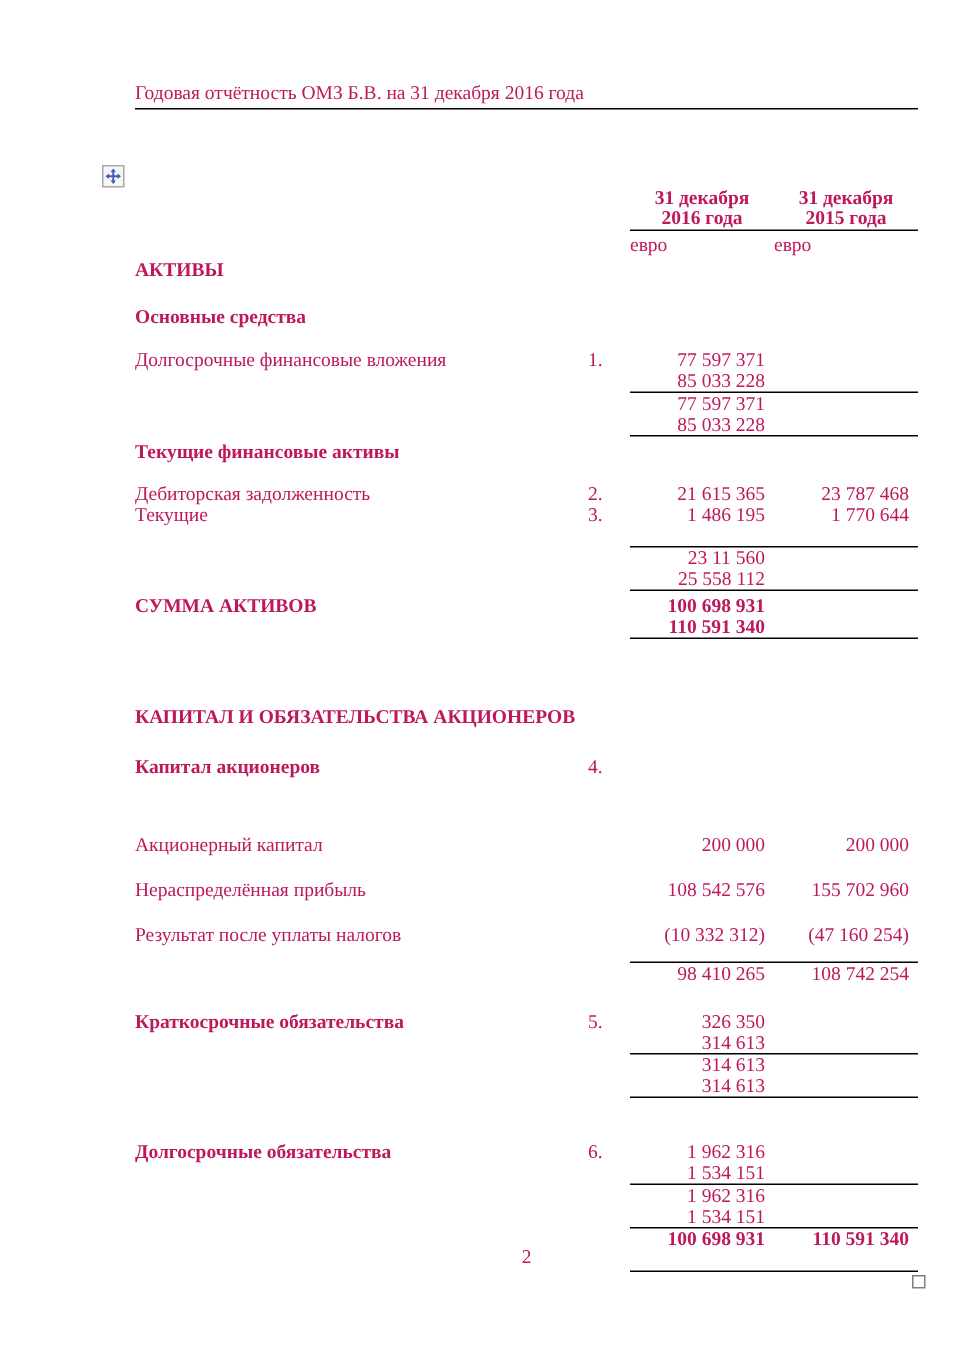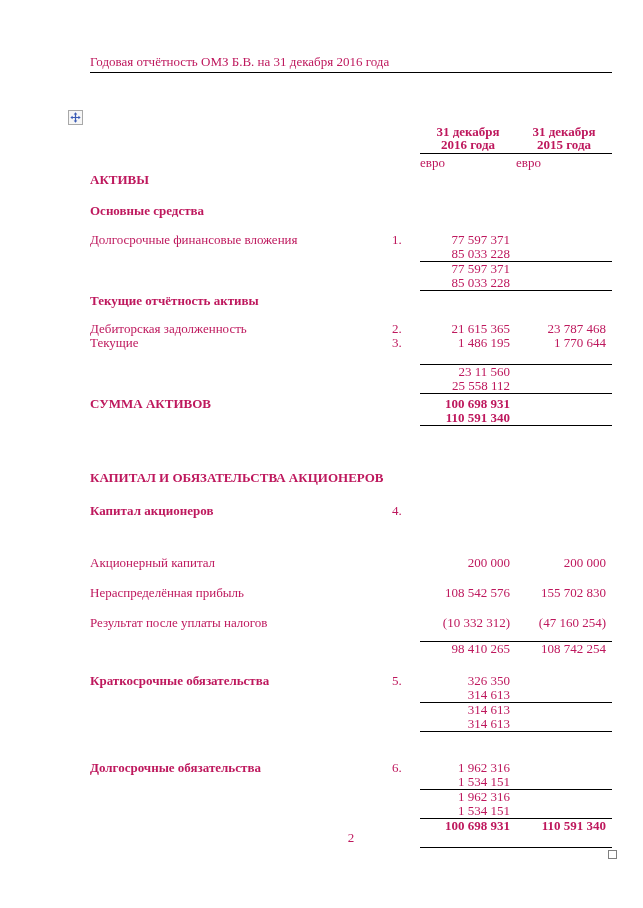--- a/index.html
+++ b/index.html
@@ -121,21 +121,21 @@
     <div class="trow">
       <span class="lbl"></span>
       <span class="note"></span>
       <div class="vals u">
         <span class="v">77 597 371</span>
         <span class="v">85 033 228</span>
       </div>
     </div>
 
     <div class="trow mt3">
-      <span class="lbl b">Текущие отчётность активы</span>
+      <span class="lbl b">Текущие финансовые активы</span>
     </div>
 
     <div class="trow mt14">
       <span class="lbl">Дебиторская задолженность</span>
       <span class="note">2.</span>
       <div class="vals">
         <span class="v">21 615 365</span>
         <span class="v">23 787 468</span>
       </div>
     </div>
@@ -183,21 +183,21 @@
         <span class="v">200 000</span>
         <span class="v">200 000</span>
       </div>
     </div>
 
     <div class="trow mt16">
       <span class="lbl">Нераспределённая прибыль</span>
       <span class="note"></span>
       <div class="vals">
         <span class="v">108 542 576</span>
-        <span class="v">155 702 830</span>
+        <span class="v">155 702 960</span>
       </div>
     </div>
 
     <div class="trow mt16">
       <span class="lbl">Результат после уплаты налогов</span>
       <span class="note"></span>
       <div class="vals">
         <span class="v">(10 332 312)</span>
         <span class="v">(47 160 254)</span>
       </div>

